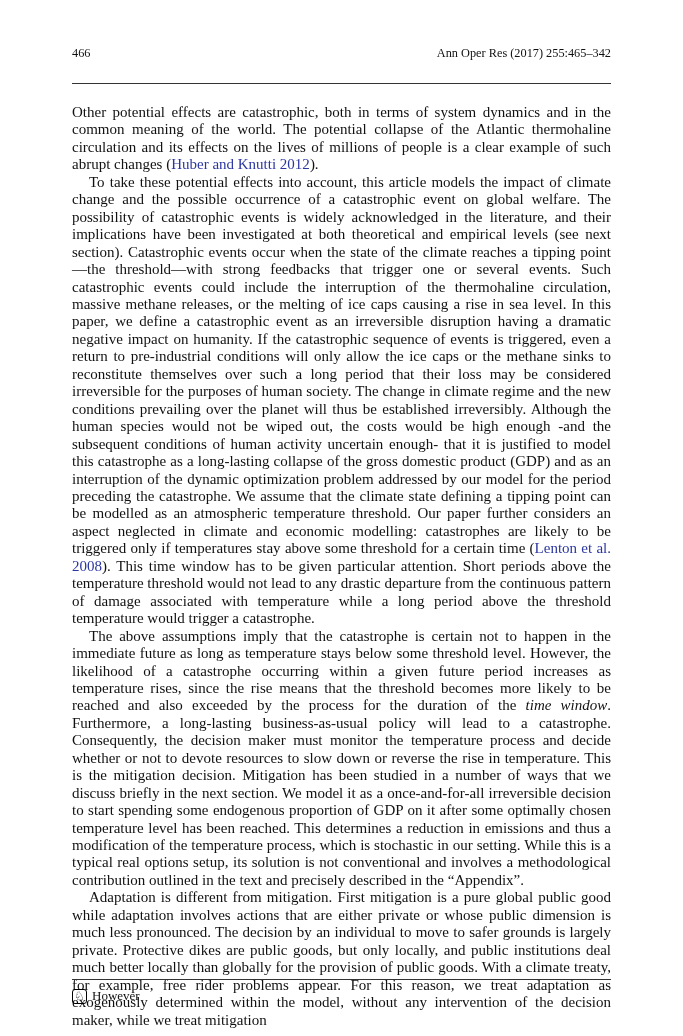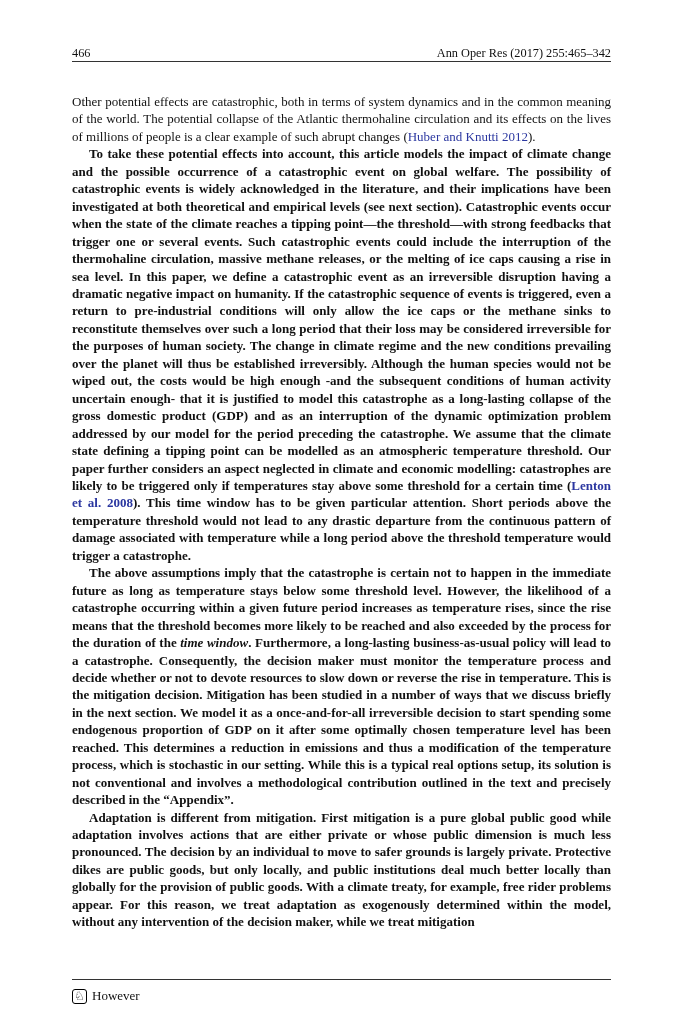--- a/index.html
+++ b/index.html
@@ -16,34 +16,34 @@
   }
   .header {
     position: absolute;
     top: 46px;
     left: 72px;
     width: 539px;
     display: flex;
     justify-content: space-between;
     align-items: baseline;
     font-size: 12.3px;
-    padding-bottom: 0;
+    padding-bottom: 22px;
     border-bottom: 1px solid var(--rule);
   }
   .content {
     position: absolute;
-    top: 93px;
+    top: 104px;
     left: 72px;
     width: 539px;
-    font-size: 13px;
+    font-size: 15px;
     line-height: 17.45px;
     text-align: justify;
   }
   .content p { margin: 0; }
-  .content p.indent { text-indent: 17px; font-weight: bold; }
+  .content p.indent { text-indent: 17px; }
   .cite {
     color: var(--link);
     text-decoration: none;
     cursor: pointer;
   }
   .em { font-style: italic; }
   .footer {
     position: absolute;
     top: 979px;
     left: 72px;

